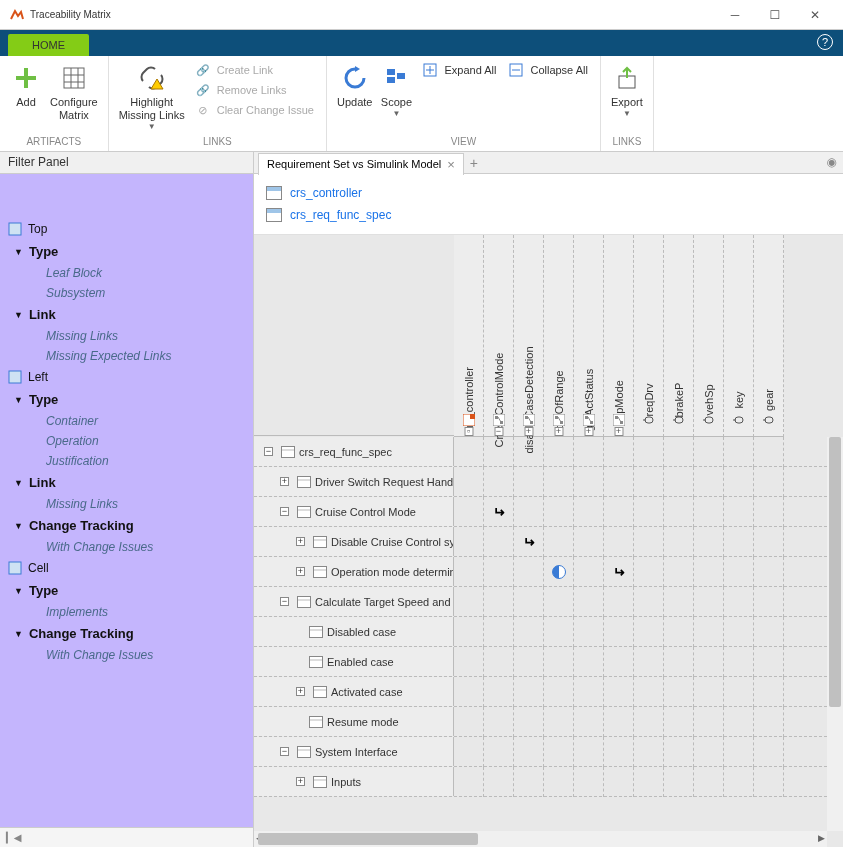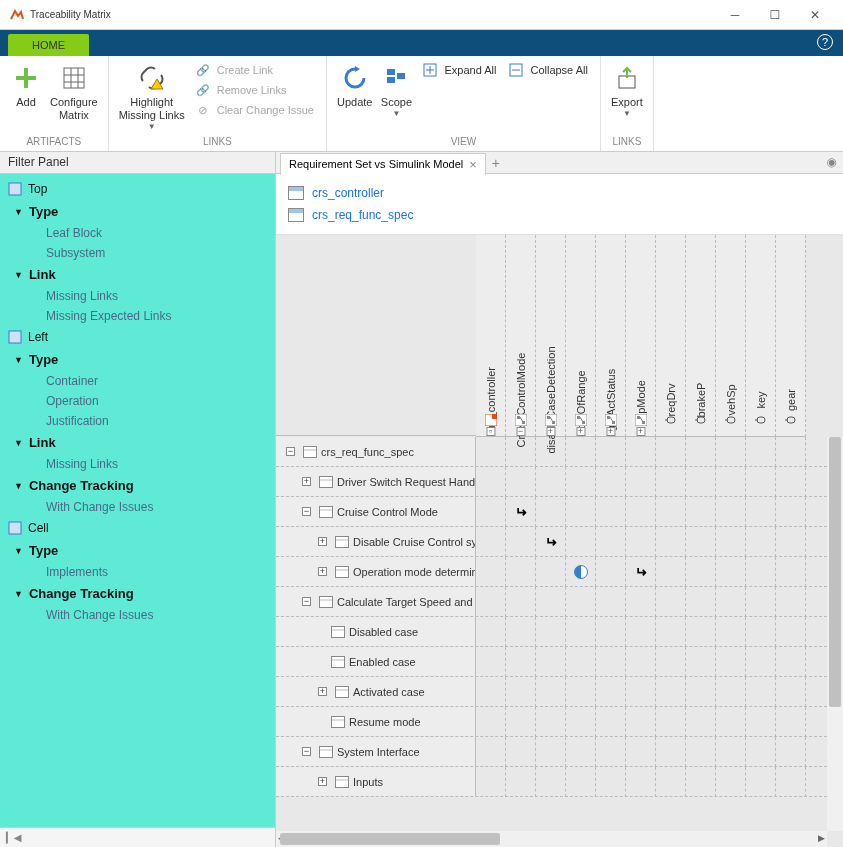--- a/index.html
+++ b/index.html
@@ -25,28 +25,28 @@
 .rbtn .icon { height: 32px; display: flex; align-items: center; justify-content: center; margin-bottom: 2px; }
 .rbtn .txt { line-height: 13px; }
 .rbtn .carets { font-size: 8px; color: #666; }
 .rsmall { display: flex; align-items: center; font-size: 11px; color: #aaa; padding: 2px 6px; gap: 6px; }
 .rsmall .sicon { width: 16px; height: 16px; display: flex; align-items: center; justify-content: center; }
 
 
 .content { display: flex; height: calc(847px - 30px - 26px - 96px); }
 
 
-.filter { width: 276px; border-right: 1px solid #ccc; display: flex; flex-direction: column; background: #5eead4; }
+.filter { width: 254px; border-right: 1px solid #ccc; display: flex; flex-direction: column; background: #c4b5fd; }
 .filter-header { height: 22px; background: #f0f0f0; border-bottom: 1px solid #ccc; font-size: 12px; color: #333; padding: 3px 8px; }
-.filter-body { flex: 1; overflow: auto; padding: 4px 0; font-size: 12px; }
+.filter-body { flex: 1; overflow: auto; padding: 4px 0; font-size: 12px; margin-top: 40px; }
 .fsection { padding: 4px 8px; display: flex; align-items: center; gap: 6px; color: #111; }
 .fsection .fsicon { width: 14px; height: 14px; }
 .fcat { font-weight: bold; font-size: 13px; padding: 4px 8px 4px 30px; color: #111; display: flex; align-items: center; }
 .fcat::before { content: '▼'; font-size: 9px; margin-right: 6px; margin-left: -16px; }
-.fitem { padding: 3px 8px 3px 46px; color: #4a6a8a; }
+.fitem { padding: 3px 8px 3px 46px; color: #4a6a8a; font-style: italic; }
 .filter-footer { height: 20px; border-top: 1px solid #ccc; background: #f5f5f5; display: flex; align-items: center; padding: 0 6px; color: #888; font-size: 10px; }
 
 
 .main { flex: 1; display: flex; flex-direction: column; background: #fff; }
 .doc-tabs { height: 22px; background: #f0f0f0; border-bottom: 1px solid #ccc; display: flex; align-items: center; padding-left: 4px; position: relative; }
 .doc-tab { background: #fff; border: 1px solid #ccc; border-bottom: none; font-size: 11px; padding: 3px 8px; display: flex; align-items: center; gap: 6px; position: relative; top: 1px; }
 .doc-tab .close { color: #888; font-size: 13px; }
 .doc-tabs .plus { margin-left: 6px; color: #888; font-size: 14px; }
 .doc-tabs .gear-r { position: absolute; right: 6px; top: 3px; color: #888; font-size: 12px; }
 

